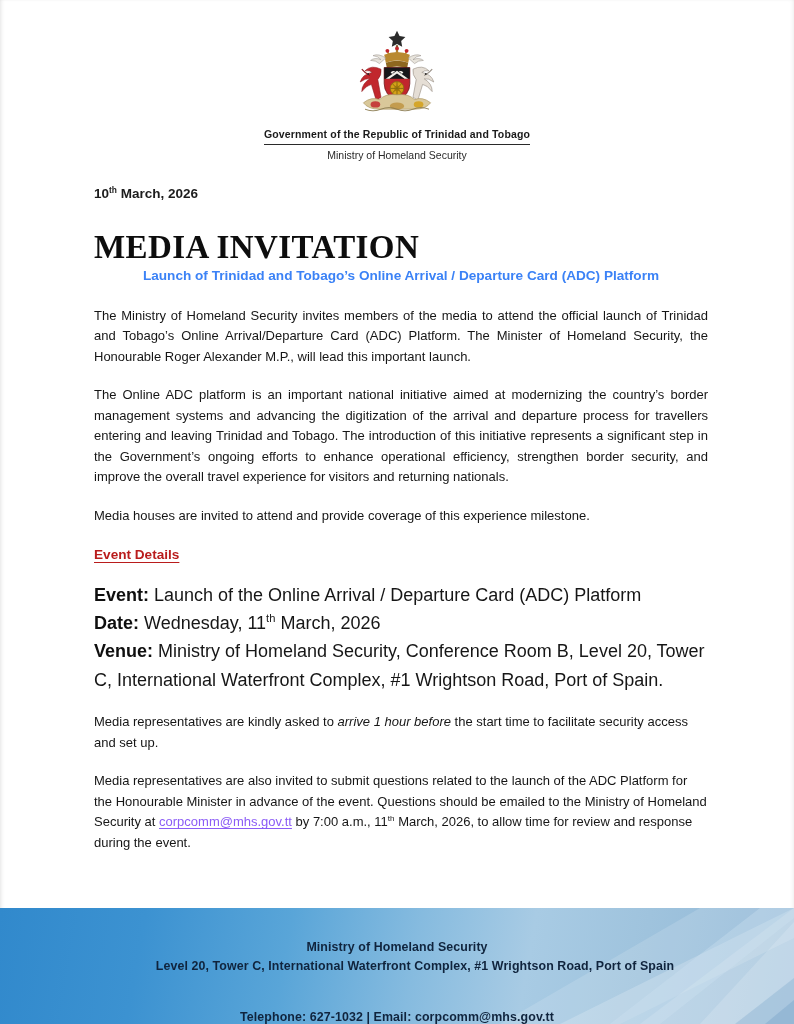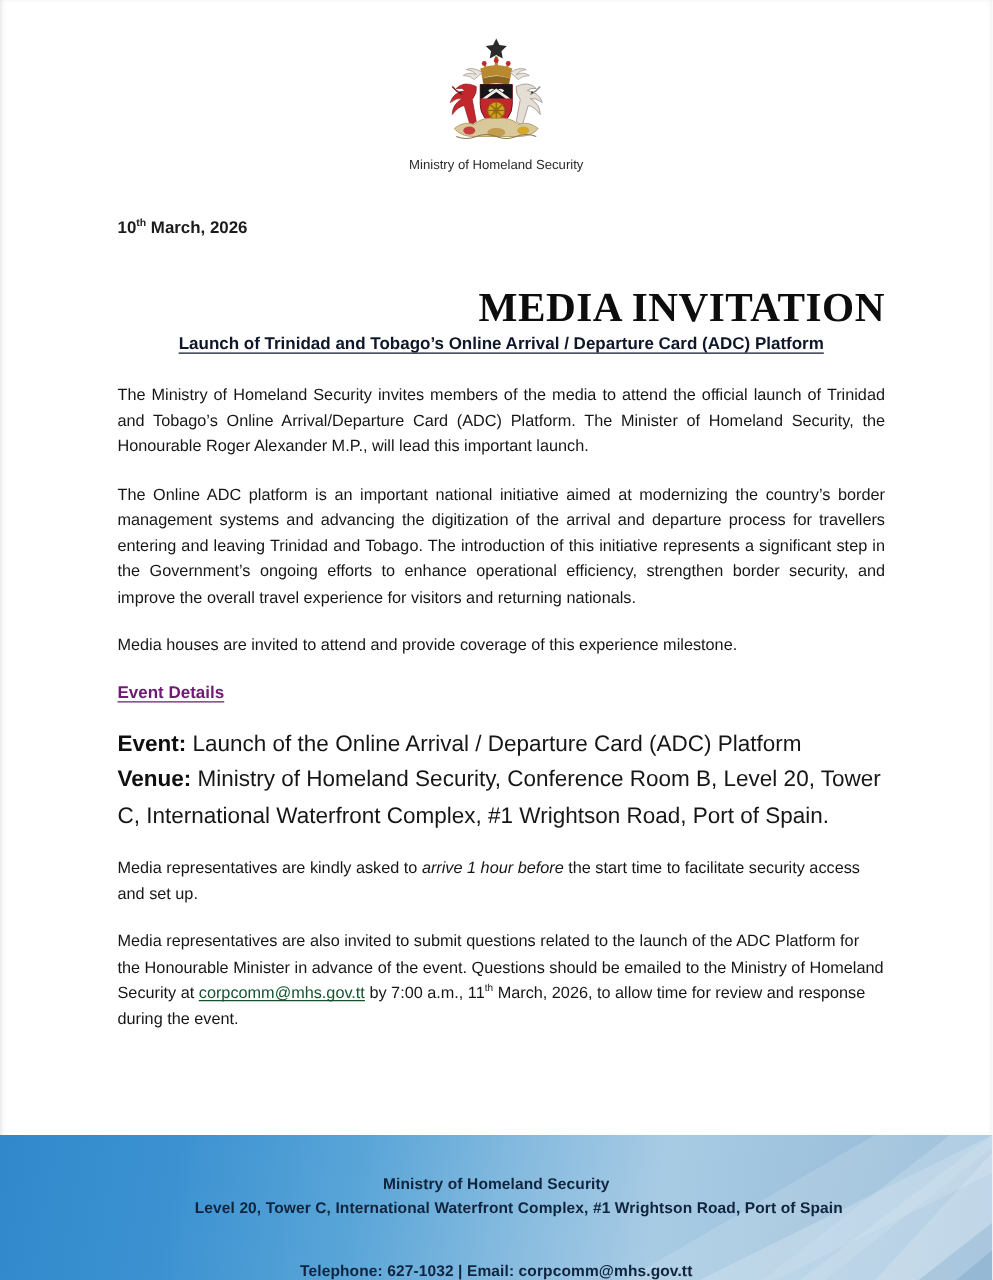--- a/index.html
+++ b/index.html
@@ -49,84 +49,83 @@
     color: #2a2a2a;
     margin-top: 4px;
     line-height: 1.25;
   }
 
   
   .content {
     padding: 0 86px 0 94px;
   }
   .doc-date {
-    margin-top: 35px;
+    margin-top: 24px;
     font-size: 13.5px;
     color: #1c1c1c;
     font-weight: 600;
   }
   .doc-date sup, sup.ord {
     font-size: 0.62em;
     vertical-align: super;
     line-height: 0;
   }
 
   .doc-title {
-    margin-top: 40px;
-    text-align: right;
+    margin-top: 28px;
+    text-align: left;
     font-family: "Liberation Serif", serif;
     font-size: 33px;
     font-weight: bold;
     letter-spacing: 0.4px;
     color: #0d0d0d;
   }
 
   .doc-subtitle {
     margin-top: 34px;
     text-align: center;
     font-size: 13.6px;
     font-weight: bold;
-    color: #0f172a;
-    text-decoration: underline;
+    color: #3b82f6;
     text-underline-offset: 3px;
   }
 
   p.para {
     margin: 0;
     font-size: 13px;
     line-height: 1.58;
     color: #161616;
     text-align: justify;
     text-justify: inter-word;
   }
   p.para.left { text-align: left; }
 
   .gap-22 { height: 22px; }
   .gap-18 { height: 18px; }
 
   .section-head {
     font-size: 13.6px;
     font-weight: bold;
-    color: #701a75;
+    color: #b91c1c;
     text-decoration: underline;
     text-underline-offset: 3px;
     display: inline-block;
   }
 
   .detail-line {
     font-size: 18px;
     line-height: 1.58;
     color: #161616;
   }
   .detail-line b { font-weight: bold; color: #0f0f0f; }
 
   .italic { font-style: italic; }
 
   a.maillink {
-    color: #14532d;
+    color: #8b5cf6;
     text-decoration: underline;
     text-underline-offset: 2px;
   }
 
   
   .footer {
     position: absolute;
     left: 0;
     right: 0;
     bottom: 0;
@@ -208,20 +207,23 @@
       <circle cx="96" cy="60" r="1.1" fill="#2a2a2a"></circle>
 
       <path d="M18 96 q10-8 20-4 q8-8 22-6 q14-2 22 6 q10-4 20 4 q-6 8 -20 8 h-44 q-14 0 -20-8z" fill="#d9c89a" stroke="#a8935f" stroke-width="0.8"></path>
       <ellipse cx="33" cy="98" rx="6" ry="4" fill="#c1272d" opacity="0.85"></ellipse>
       <ellipse cx="87" cy="98" rx="6" ry="4" fill="#d4a017" opacity="0.85"></ellipse>
       <ellipse cx="60" cy="100" rx="9" ry="4.5" fill="#b9892f" opacity="0.7"></ellipse>
 
       <path d="M20 104 q10 4 20 0 q10-4 20 0 q10 4 20 0 q10-4 20 0" stroke="#8a7a4e" stroke-width="1.1" fill="none"></path>
     </svg>
 
+    <div>
+      <span class="gov-line">Government of the Republic of Trinidad and Tobago</span>
+    </div>
     <div class="ministry-line">Ministry of Homeland Security</div>
   </div>
 
   <div class="content">
 
     <div class="doc-date"><span>10</span><sup class="ord">th</sup><span> March, 2026</span></div>
 
     <div class="doc-title">MEDIA INVITATION</div>
 
     <div style="text-align:center;">
@@ -235,20 +237,21 @@
     <p class="para">The Online ADC platform is an important national initiative aimed at modernizing the country’s border management systems and advancing the digitization of the arrival and departure process for travellers entering and leaving Trinidad and Tobago. The introduction of this initiative represents a significant step in the Government’s ongoing efforts to enhance operational efficiency, strengthen border security, and improve the overall travel experience for visitors and returning nationals.</p>
 
     <div class="gap-18"></div>
     <p class="para left">Media houses are invited to attend and provide coverage of this experience milestone.</p>
 
     <div class="gap-18"></div>
     <div><span class="section-head">Event Details</span></div>
 
     <div class="gap-18"></div>
     <div class="detail-line"><b>Event:</b><span> Launch of the Online Arrival / Departure Card (ADC) Platform</span></div>
+    <div class="detail-line"><b>Date:</b><span> Wednesday, 11</span><sup class="ord">th</sup><span> March, 2026</span></div>
     <div class="detail-line"><b>Venue:</b><span> Ministry of Homeland Security, Conference Room B, Level 20, Tower C, International Waterfront Complex, #1 Wrightson Road, Port of Spain.</span></div>
 
     <div class="gap-18"></div>
     <p class="para left"><span>Media representatives are kindly asked to </span><span class="italic">arrive 1 hour before</span><span> the start time to facilitate security access and set up.</span></p>
 
     <div class="gap-18"></div>
     <p class="para left"><span>Media representatives are also invited to submit questions related to the launch of the ADC Platform for the Honourable Minister in advance of the event. Questions should be emailed to the Ministry of Homeland Security at </span><a class="maillink" href="#">corpcomm@mhs.gov.tt</a><span> by 7:00 a.m., 11</span><sup class="ord">th</sup><span> March, 2026, to allow time for review and response during the event.</span></p>
 
     <div class="gap-18"></div>
 

